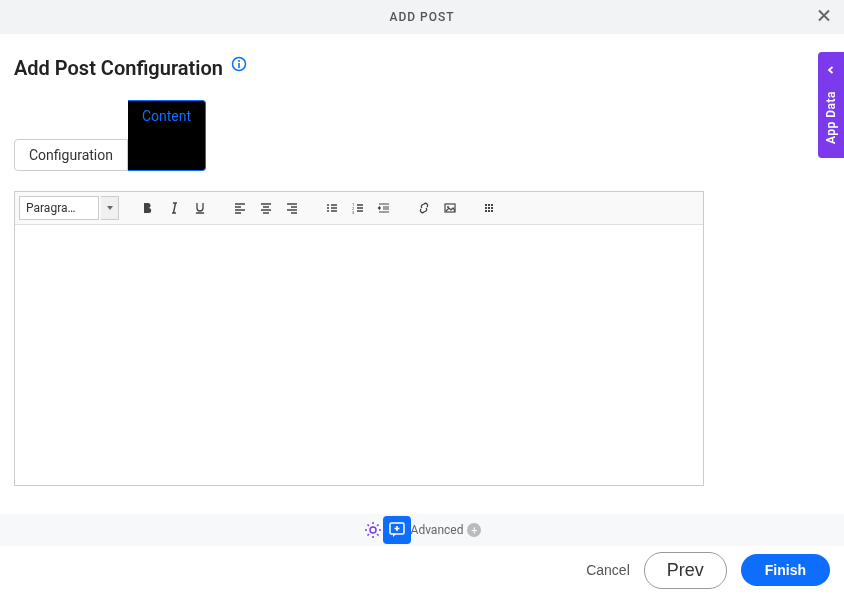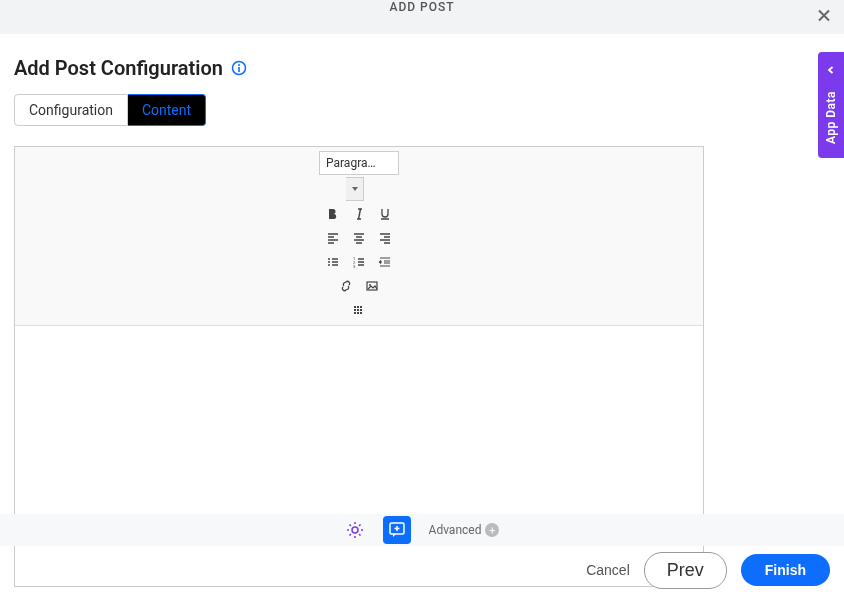--- a/index.html
+++ b/index.html
@@ -8,21 +8,21 @@
   background: #fff;
   width: 844px;
   height: 594px;
   overflow: hidden;
   position: relative;
 }
 .modal-header {
   background: #f2f3f4;
   height: 34px;
   display: flex;
-  align-items: flex-start;
+  align-items: center;
   justify-content: center;
   position: relative;
 }
 .modal-title {
   font-size: 12px;
   letter-spacing: 1px;
   color: #555;
   font-weight: 500;
 }
 .close-btn {
@@ -33,23 +33,23 @@
   cursor: pointer;
   color: #666;
   font-size: 18px;
   line-height: 1;
 }
 .content-area {
   padding: 22px 14px 0 14px;
 }
 .page-title-row {
   display: flex;
-  align-items: center;
+  align-items: flex-start;
   gap: 8px;
-  margin-bottom: 14px;
+  margin-bottom: 20px;
 }
 .page-title {
   font-size: 20px;
   font-weight: 600;
   color: #222;
 }
 .info-icon {
   color: #0d6efd;
   display: inline-flex;
 }
@@ -60,20 +60,21 @@
 .tab {
   padding: 7px 14px;
   font-size: 14px;
   border: 1px solid #ccc;
   background: #fff;
   cursor: pointer;
   color: #333;
 }
 .tab:first-child {
   border-radius: 4px 0 0 4px;
+  margin-top: 39px;
 }
 .tab:last-child {
   border-radius: 0 4px 4px 0;
   border-left: none;
 }
 .tab.active {
   color: #0d6efd;
   border-color: #0d6efd;
   background: #000000;
 }
@@ -81,21 +82,20 @@
   border: 1px solid #ccc;
   width: 690px;
 }
 .editor-toolbar {
   background: #f9f9f9;
   border-bottom: 1px solid #e0e0e0;
   display: flex;
   align-items: center;
   padding: 4px 4px;
   gap: 2px;
-  flex-direction: column;
 }
 .format-select {
   border: 1px solid #ccc;
   background: #fff;
   display: flex;
   align-items: center;
   height: 24px;
   width: 80px;
   font-size: 12px;
   padding: 0 2px 0 6px;
@@ -168,21 +168,21 @@
 .bottom-bar {
   position: absolute;
   bottom: 48px;
   left: 0;
   right: 0;
   background: #f7f8f9;
   height: 32px;
   display: flex;
   align-items: center;
   justify-content: center;
-  gap: 18px;
+  gap: 0;
 }
 .bottom-icon {
   display: flex;
   align-items: center;
   justify-content: center;
   cursor: pointer;
 }
 .bottom-icon.gear { color: #7c3aed; }
 .bottom-icon.add {
   background: #0d6efd;

